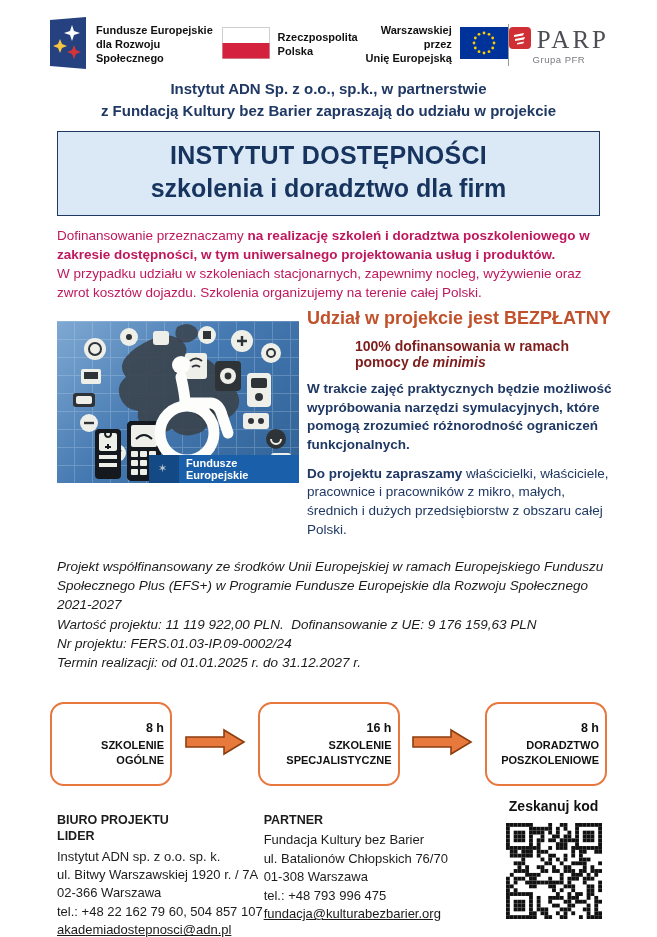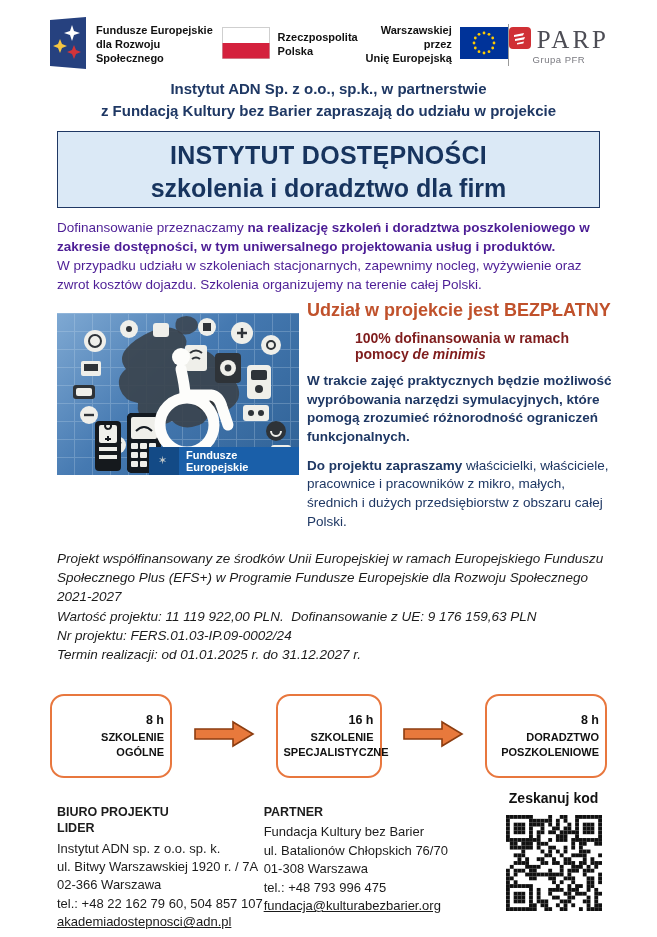--- a/index.html
+++ b/index.html
@@ -19,26 +19,26 @@
   .vdiv { width:1px; height:42px; background:#9a9a9a; }
   .parp-block { text-align:center; }
   .parp-row { display:flex; align-items:center; gap:6px; }
   .parp-name { font-family:"Liberation Serif", serif; font-size:25px; letter-spacing:3px; color:#4d4d55; }
   .parp-sub { font-size:9.5px; color:#7a7a80; margin-top:0px; letter-spacing:0.5px; }
   
   .invite { margin-top:4px; text-align:center; color:#1F3864; font-weight:bold; font-size:15px; line-height:1.45; }
   
   .titlebox {
     margin:9px 57px 0 57px; background:#DBE9F6; border:1.5px solid #1F3864;
-    text-align:center; padding:9px 0 4px 0; color:#17345e;
+    text-align:center; padding:9px 0 12px 0; color:#17345e;
   }
   .titlebox .t1 { font-size:25px; font-weight:bold; letter-spacing:0.3px; }
   .titlebox .t2 { font-size:25px; font-weight:bold; margin-top:4px; }
   
-  .intro { margin:10px 52px 0 57px; font-size:13.5px; line-height:1.42; color:#4c1d95; }
+  .intro { margin:10px 52px 0 57px; font-size:13.5px; line-height:1.42; color:#be185d; }
   .b { font-weight:bold; }
   .i { font-style:italic; }
   
   .twocol { display:flex; margin:6px 38px 0 57px; }
   .imgbox {
     position:relative; width:242px; height:162px; margin-top:13px; flex:none;
     background:linear-gradient(135deg,#7FA9D3 0%, #4579B1 45%, #2F6195 100%);
     overflow:hidden;
   }
   .imgbox .grid {
@@ -66,21 +66,21 @@
   .projinfo .pre { white-space:pre-wrap; }
   
   .process { display:flex; align-items:center; justify-content:space-between; margin:30px 50px 0 50px; }
   .step {
     background:#fff; border:2px solid #E8773E; border-radius:14px;
     min-height:84px; display:flex; flex-direction:column; justify-content:center;
     text-align:right; font-weight:bold; color:#111; padding:8px 6px;
   }
   .step .hours { font-size:12.5px; margin-bottom:3px; }
   .step .ln { font-size:11px; line-height:1.35; }
-  .step1 { width:122px; } .step2 { width:106px; } .step3 { width:122px; }
+  .step1 { width:122px; } .step2 { width:142px; } .step3 { width:122px; }
   .arrow { flex:none; margin:0 4px; }
   
   .contacts { display:flex; margin:26px 30px 0 57px; }
   .ccol { font-size:13px; line-height:1.42; color:#1c1c1c; }
   .ccol .ct { font-weight:bold; font-size:12.5px; line-height:1.3; }
   .ccol1 { width:218px; }
   .ccol2 { width:222px; }
   .ccol .addr { margin-top:3px; }
   .email { color:#1a1a1a; text-decoration:underline; }
   .qrcol { width:155px; text-align:center; margin-top:-14px; margin-left:6px; }

